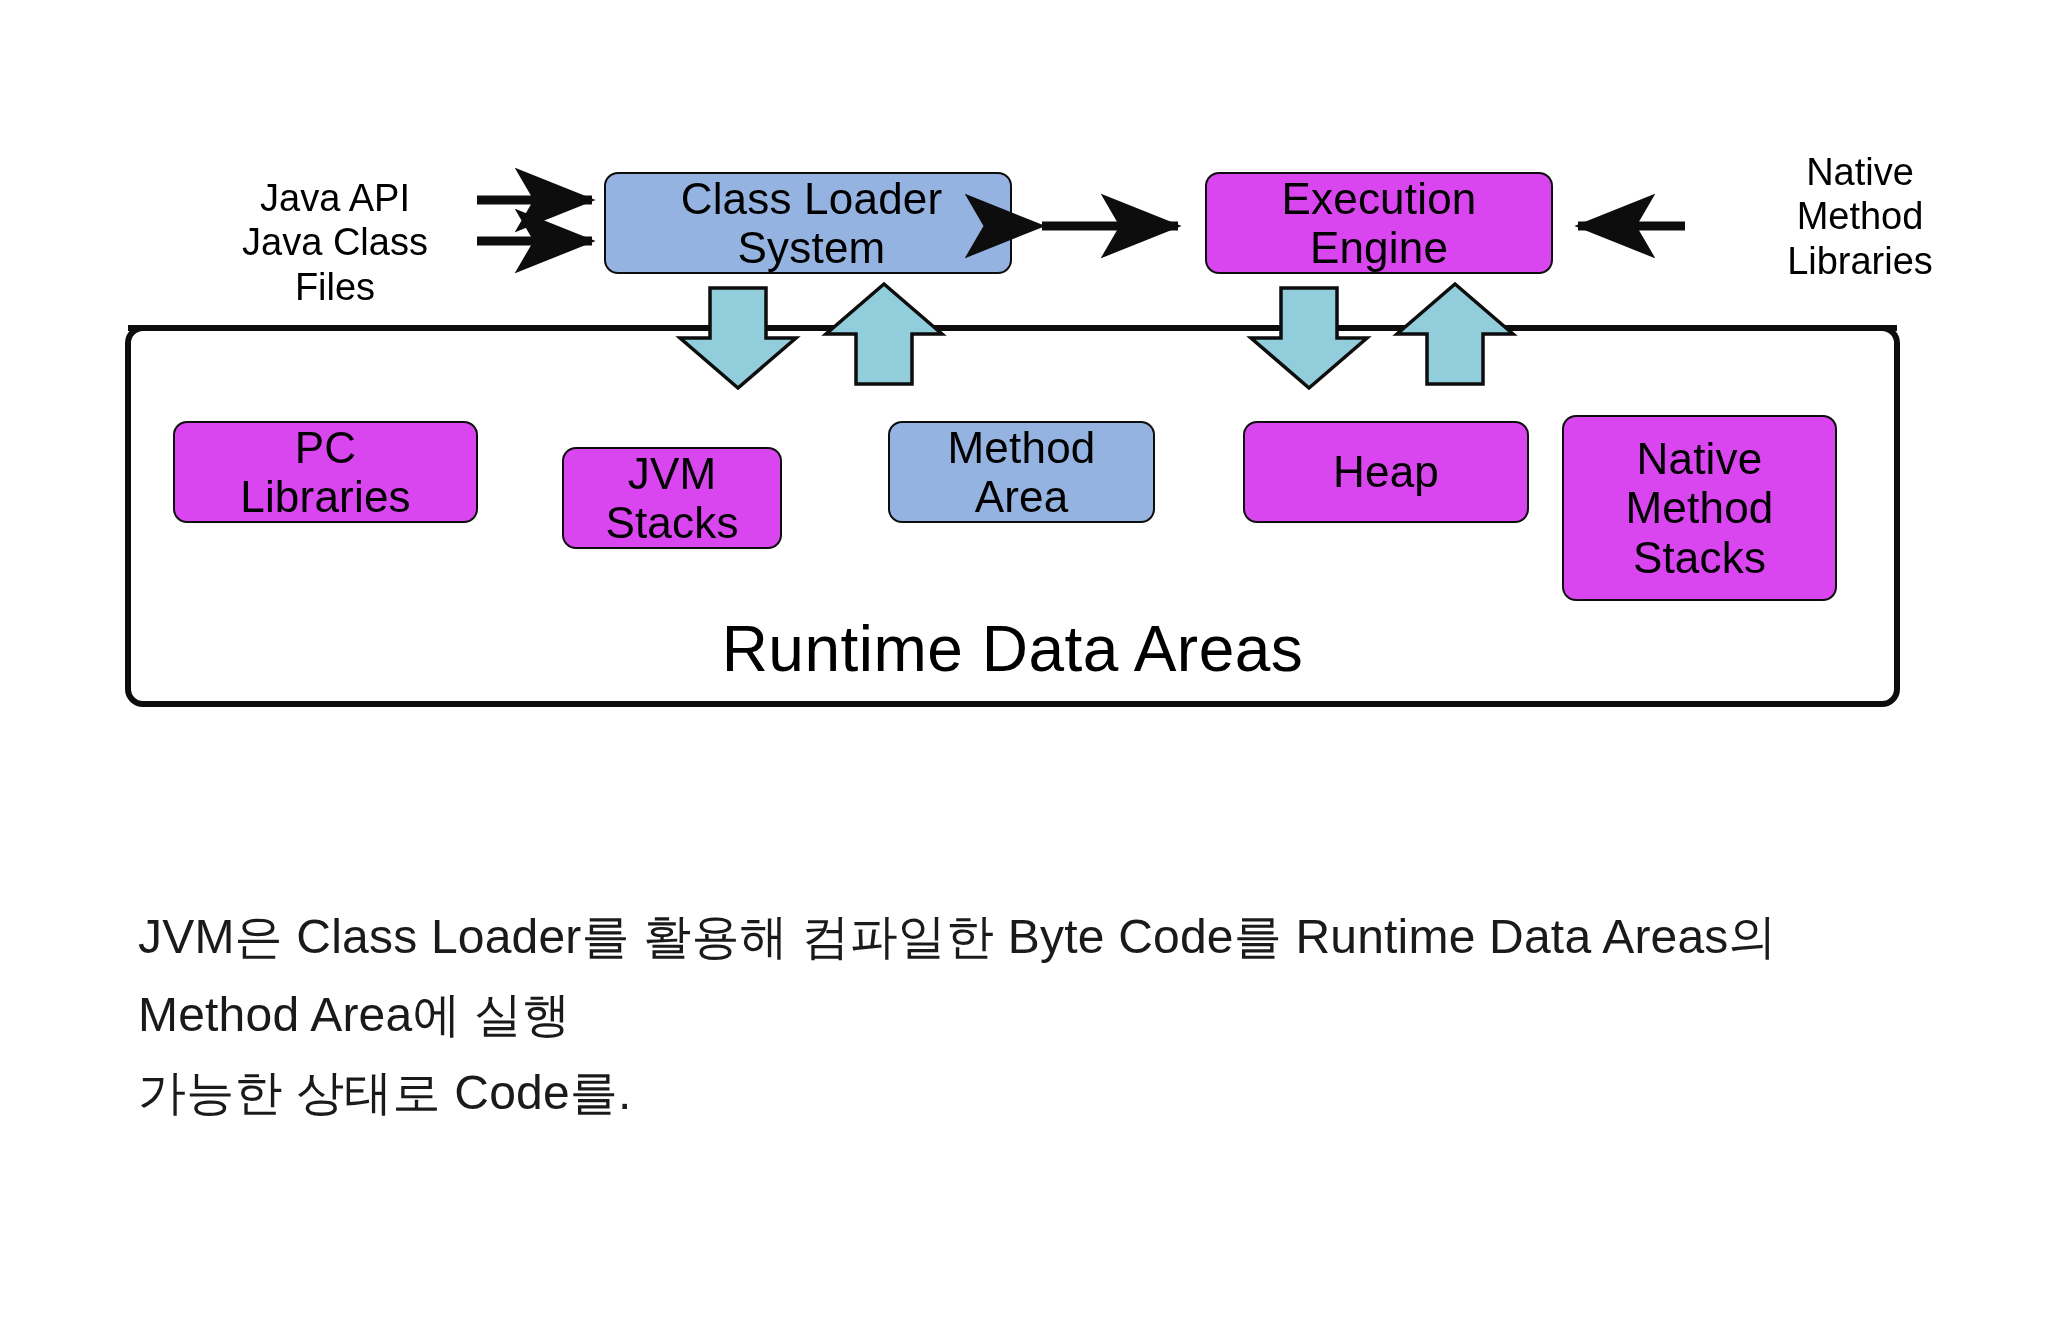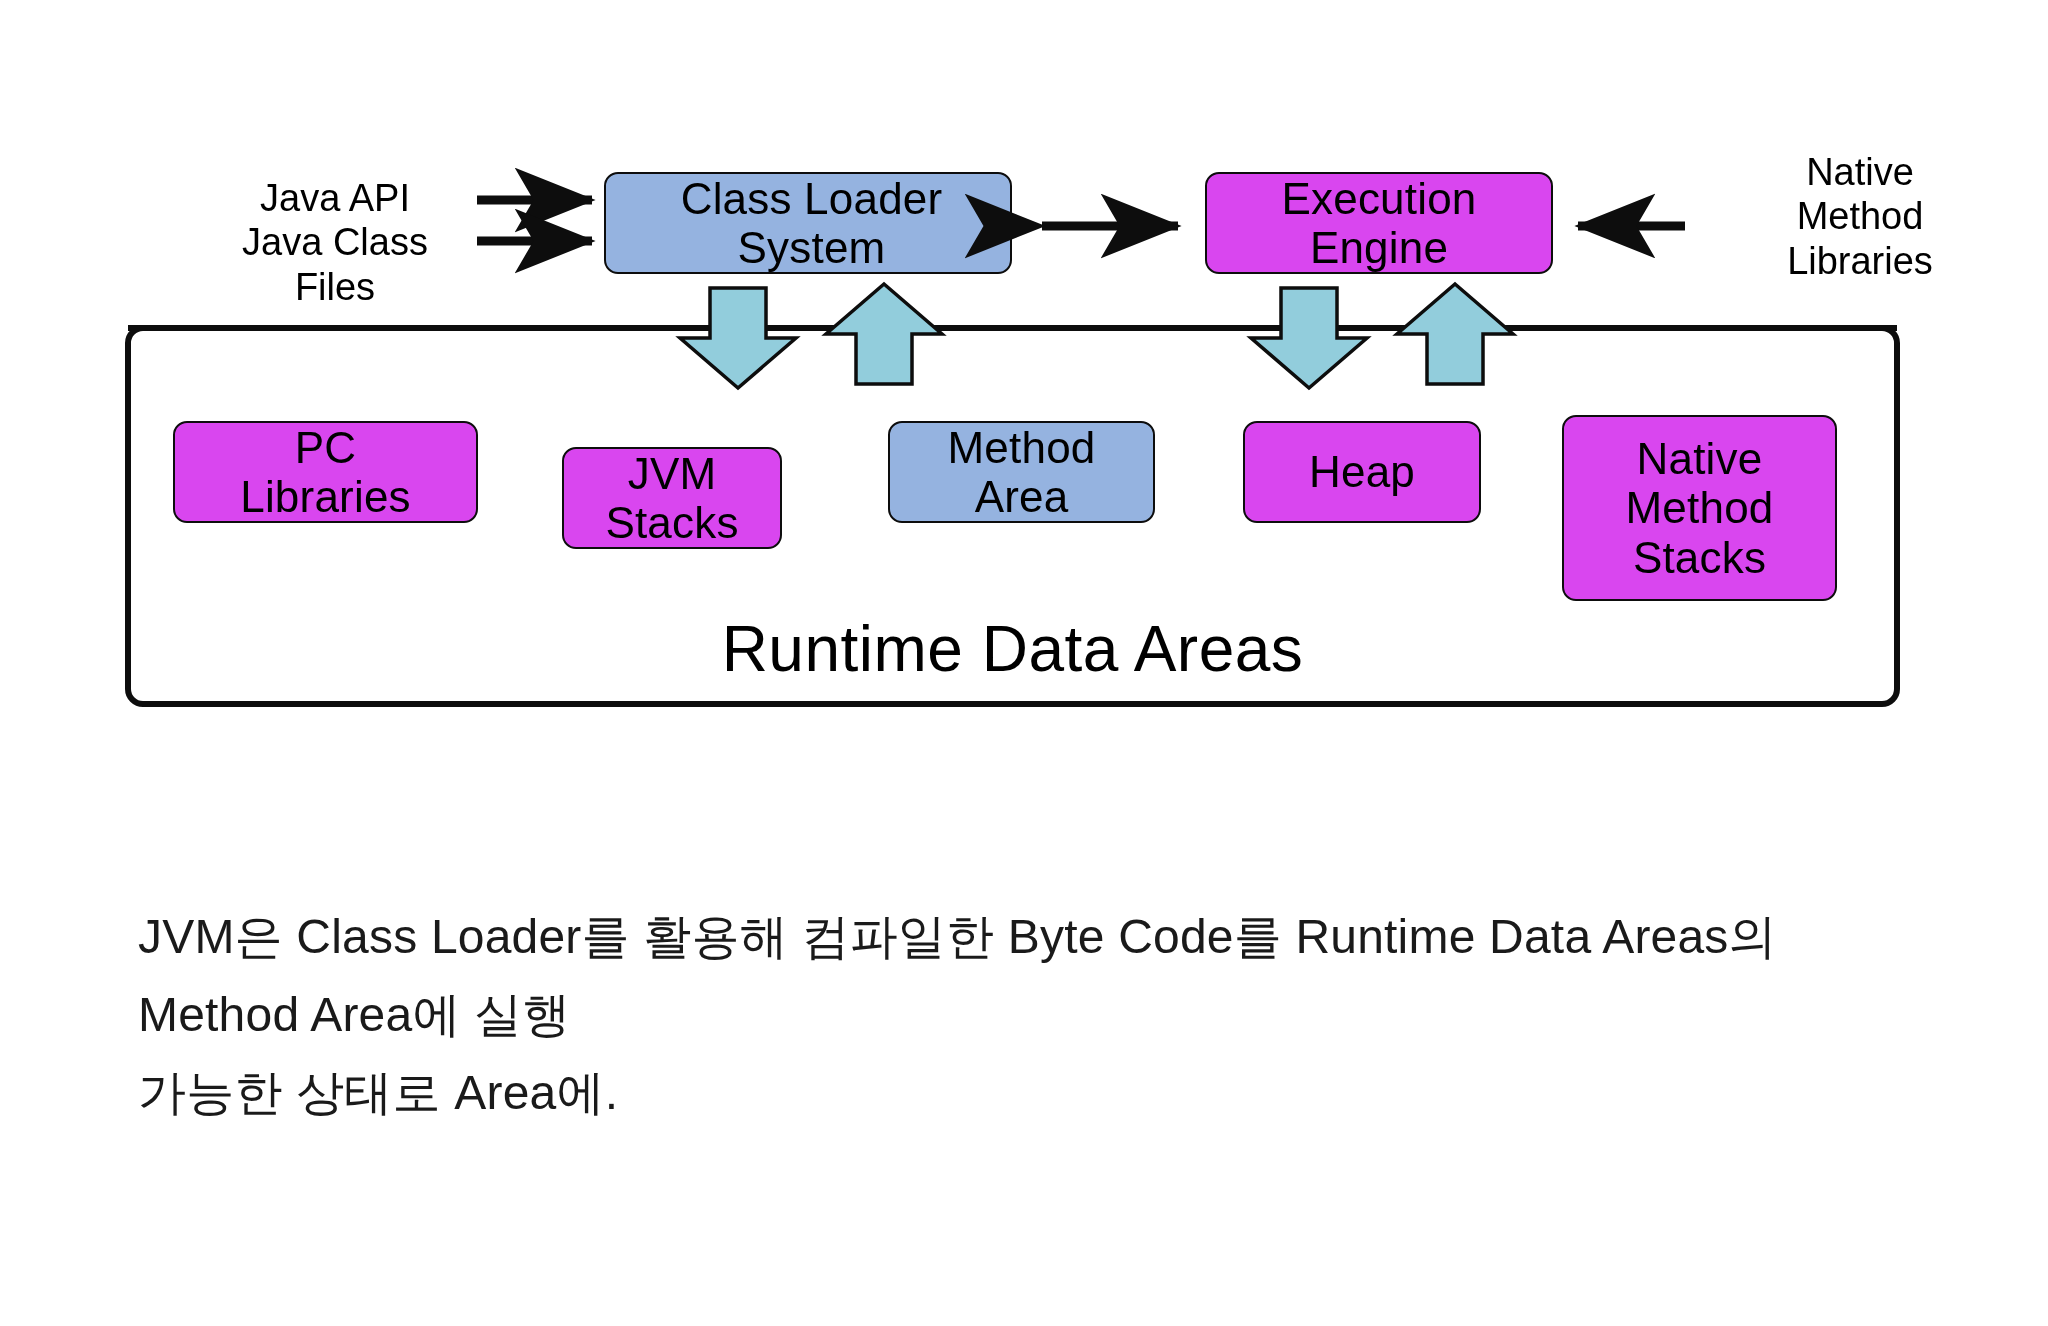--- a/index.html
+++ b/index.html
@@ -134,21 +134,21 @@
   <div class="node rbox" style="left:562px; top:421px; width:220px; height:102px;margin-top:26px;">
     <span class="boxlabel">JVM
 Stacks</span>
   </div>
 
   <div class="node rbox filled" style="left:888px; top:421px; width:267px; height:102px;">
     <span class="boxlabel">Method
 Area</span>
   </div>
 
-  <div class="node rbox" style="left:1243px; top:421px; width:238px; height:102px;">
+  <div class="node rbox" style="left:1243px; top:421px; width:286px; height:102px;">
     <span class="boxlabel">Heap</span>
   </div>
 
   <div class="node rbox" style="left:1562px; top:415px; width:275px; height:186px;">
     <span class="boxlabel">Native
 Method
 Stacks</span>
   </div>
 
   <div id="runtime-title">Runtime Data Areas</div>
@@ -199,16 +199,16 @@
       <line x1="128" y1="328" x2="680" y2="328" stroke="#0d0d0d" stroke-width="6"></line>
       <line x1="766" y1="328" x2="826" y2="328" stroke="#0d0d0d" stroke-width="6"></line>
       <line x1="942" y1="328" x2="1251" y2="328" stroke="#0d0d0d" stroke-width="6"></line>
       <line x1="1337" y1="328" x2="1397" y2="328" stroke="#0d0d0d" stroke-width="6"></line>
       <line x1="1513" y1="328" x2="1897" y2="328" stroke="#0d0d0d" stroke-width="6"></line>
     </g>
   </svg>
 
   <div id="caption">
     <span class="capline">JVM은 Class Loader를 활용해 컴파일한 Byte Code를 Runtime Data Areas의 Method Area에 실행</span>
-    <span class="capline">가능한 상태로 Area에.</span>
+    <span class="capline">가능한 상태로 Code를.</span>
   </div>
 
 </div>
 
 </body></html>

